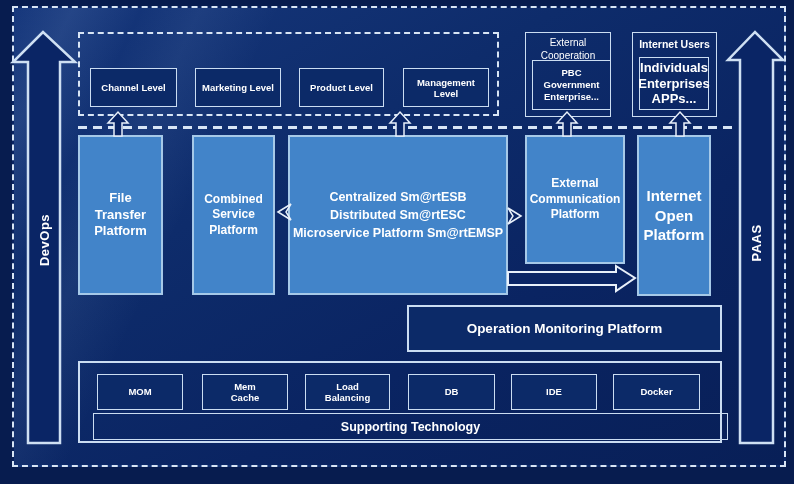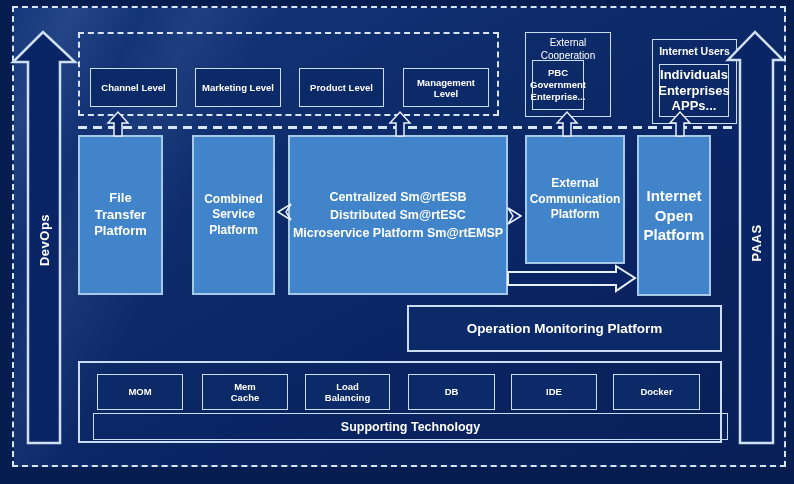--- a/index.html
+++ b/index.html
@@ -39,27 +39,27 @@
   <div class="abs dark thinb flex" style="left:299px;top:68px;width:85px;height:39px;">
     <span style="font-size:9.5px;font-weight:bold;">Product Level</span>
   </div>
   <div class="abs dark thinb flex" style="left:403px;top:68px;width:86px;height:39px;">
     <span style="font-size:9.5px;font-weight:bold;">Management Level</span>
   </div>
 
   <div class="abs dark thinb" style="left:525px;top:32px;width:86px;height:85px;background:transparent;">
     <div class="pre lh" style="padding-top:3px;text-align:center;font-size:10px;">External
 Cooperation</div>
-    <div class="abs thinb flex pre" style="left:6px;top:27px;width:52px;height:50px;border:1.5px solid #CBDDF2;">
+    <div class="abs thinb flex pre" style="left:6px;top:27px;width:79px;height:50px;border:1.5px solid #CBDDF2;">
       <span style="font-size:9.5px;font-weight:600;line-height:1.25;">PBC Government
 Enterprise...</span>
     </div>
   </div>
 
-  <div class="abs dark thinb" style="left:652px;top:32px;width:85px;height:85px;background:transparent;margin-top:7px;">
+  <div class="abs dark thinb" style="left:632px;top:32px;width:85px;height:85px;background:transparent;">
     <div style="padding-top:5px;text-align:center;font-size:10.5px;font-weight:bold;">Internet Users</div>
     <div class="abs thinb flex pre" style="left:6px;top:24px;width:70px;height:53px;border:1.5px solid #CBDDF2;">
       <span style="font-size:13px;font-weight:600;line-height:1.2;">Individuals
 Enterprises
 APPs...</span>
     </div>
   </div>
 
   <div class="abs dashline" style="left:78px;top:126px;width:656px;"></div>
 

